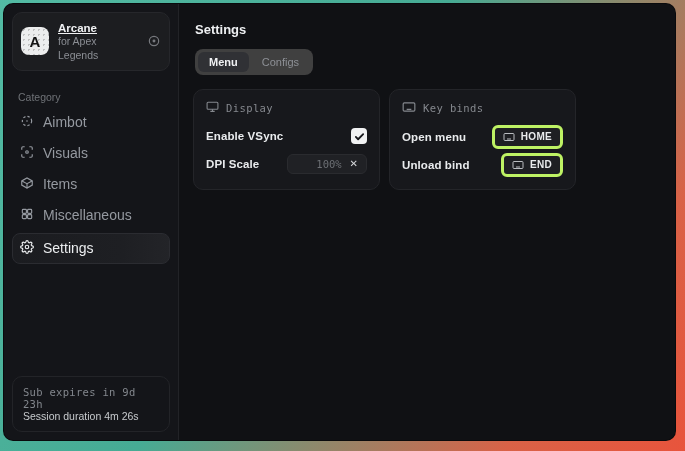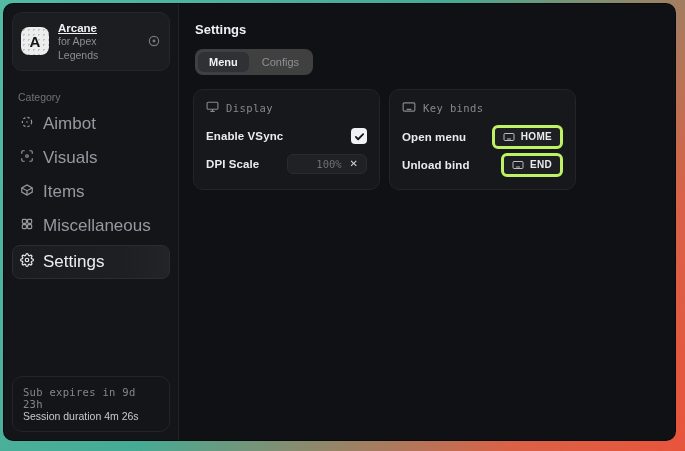--- a/index.html
+++ b/index.html
@@ -32,21 +32,21 @@
     background-size:5px 5px;
   }
   .brand-text { flex:1; line-height:1.25; }
   .brand-name { color:#f0f1f3; font-size:11.5px; font-weight:bold;text-decoration:underline; }
   .brand-sub { color:#8b8e94; font-size:10.5px; }
   .brand-action { color:#77797e; display:flex; align-items:center; }
   .category-label { color:#6f7277; font-size:10.5px; margin:12px 14px 4px; }
   .nav { display:flex; flex-direction:column; padding:0 8px; }
   .nav-item {
     display:flex; align-items:center; gap:9px; color:#9599a0;
-    font-size:17px; padding:7px 8px; border-radius:8px; cursor:pointer;
+    font-size:14px; padding:7px 8px; border-radius:8px; cursor:pointer;
   }
   .nav-item svg { flex:0 0 auto; }
   .nav-item.active {
     background:linear-gradient(90deg,#1b1c20 0%,#1e1f23 70%,#232428 100%);
     border:1px solid #2b2c31; color:#eceef0; padding:6px 7px; margin-top:2px;
   }
   .spacer { flex:1; }
   .status-card {
     margin:8px; padding:9px 10px; border:1px solid #232428; border-radius:10px;
     display:flex; flex-direction:column; 

